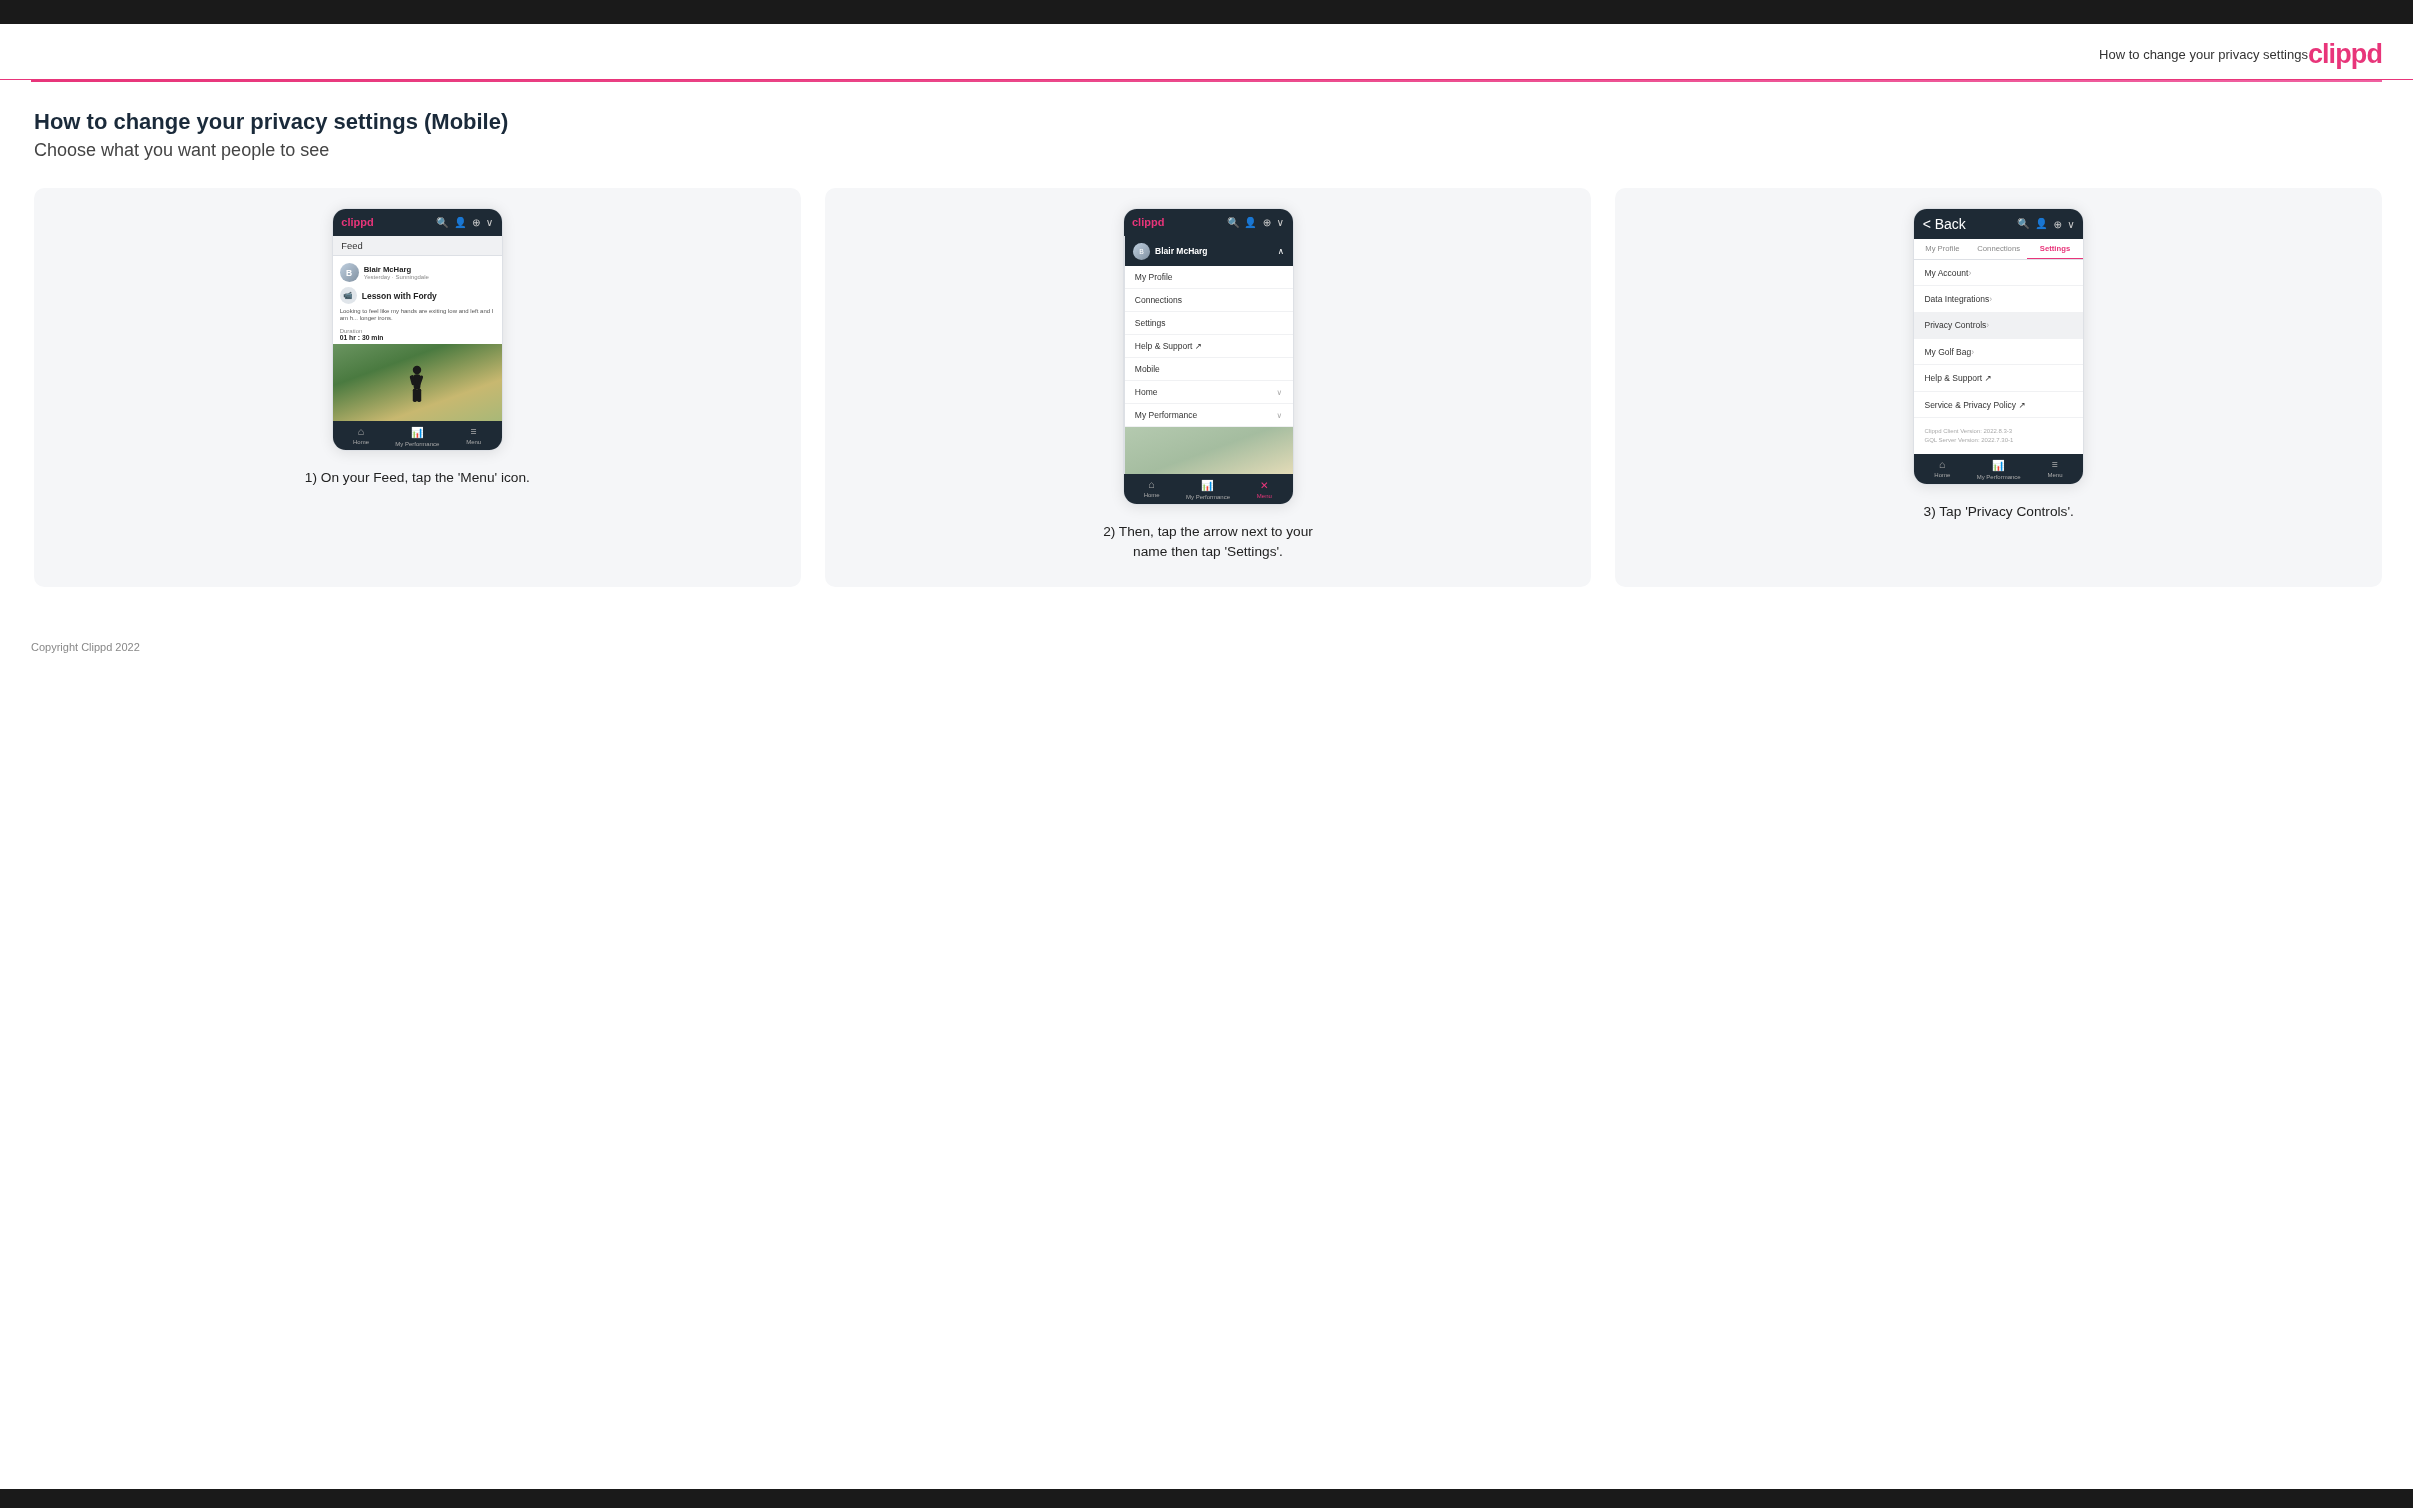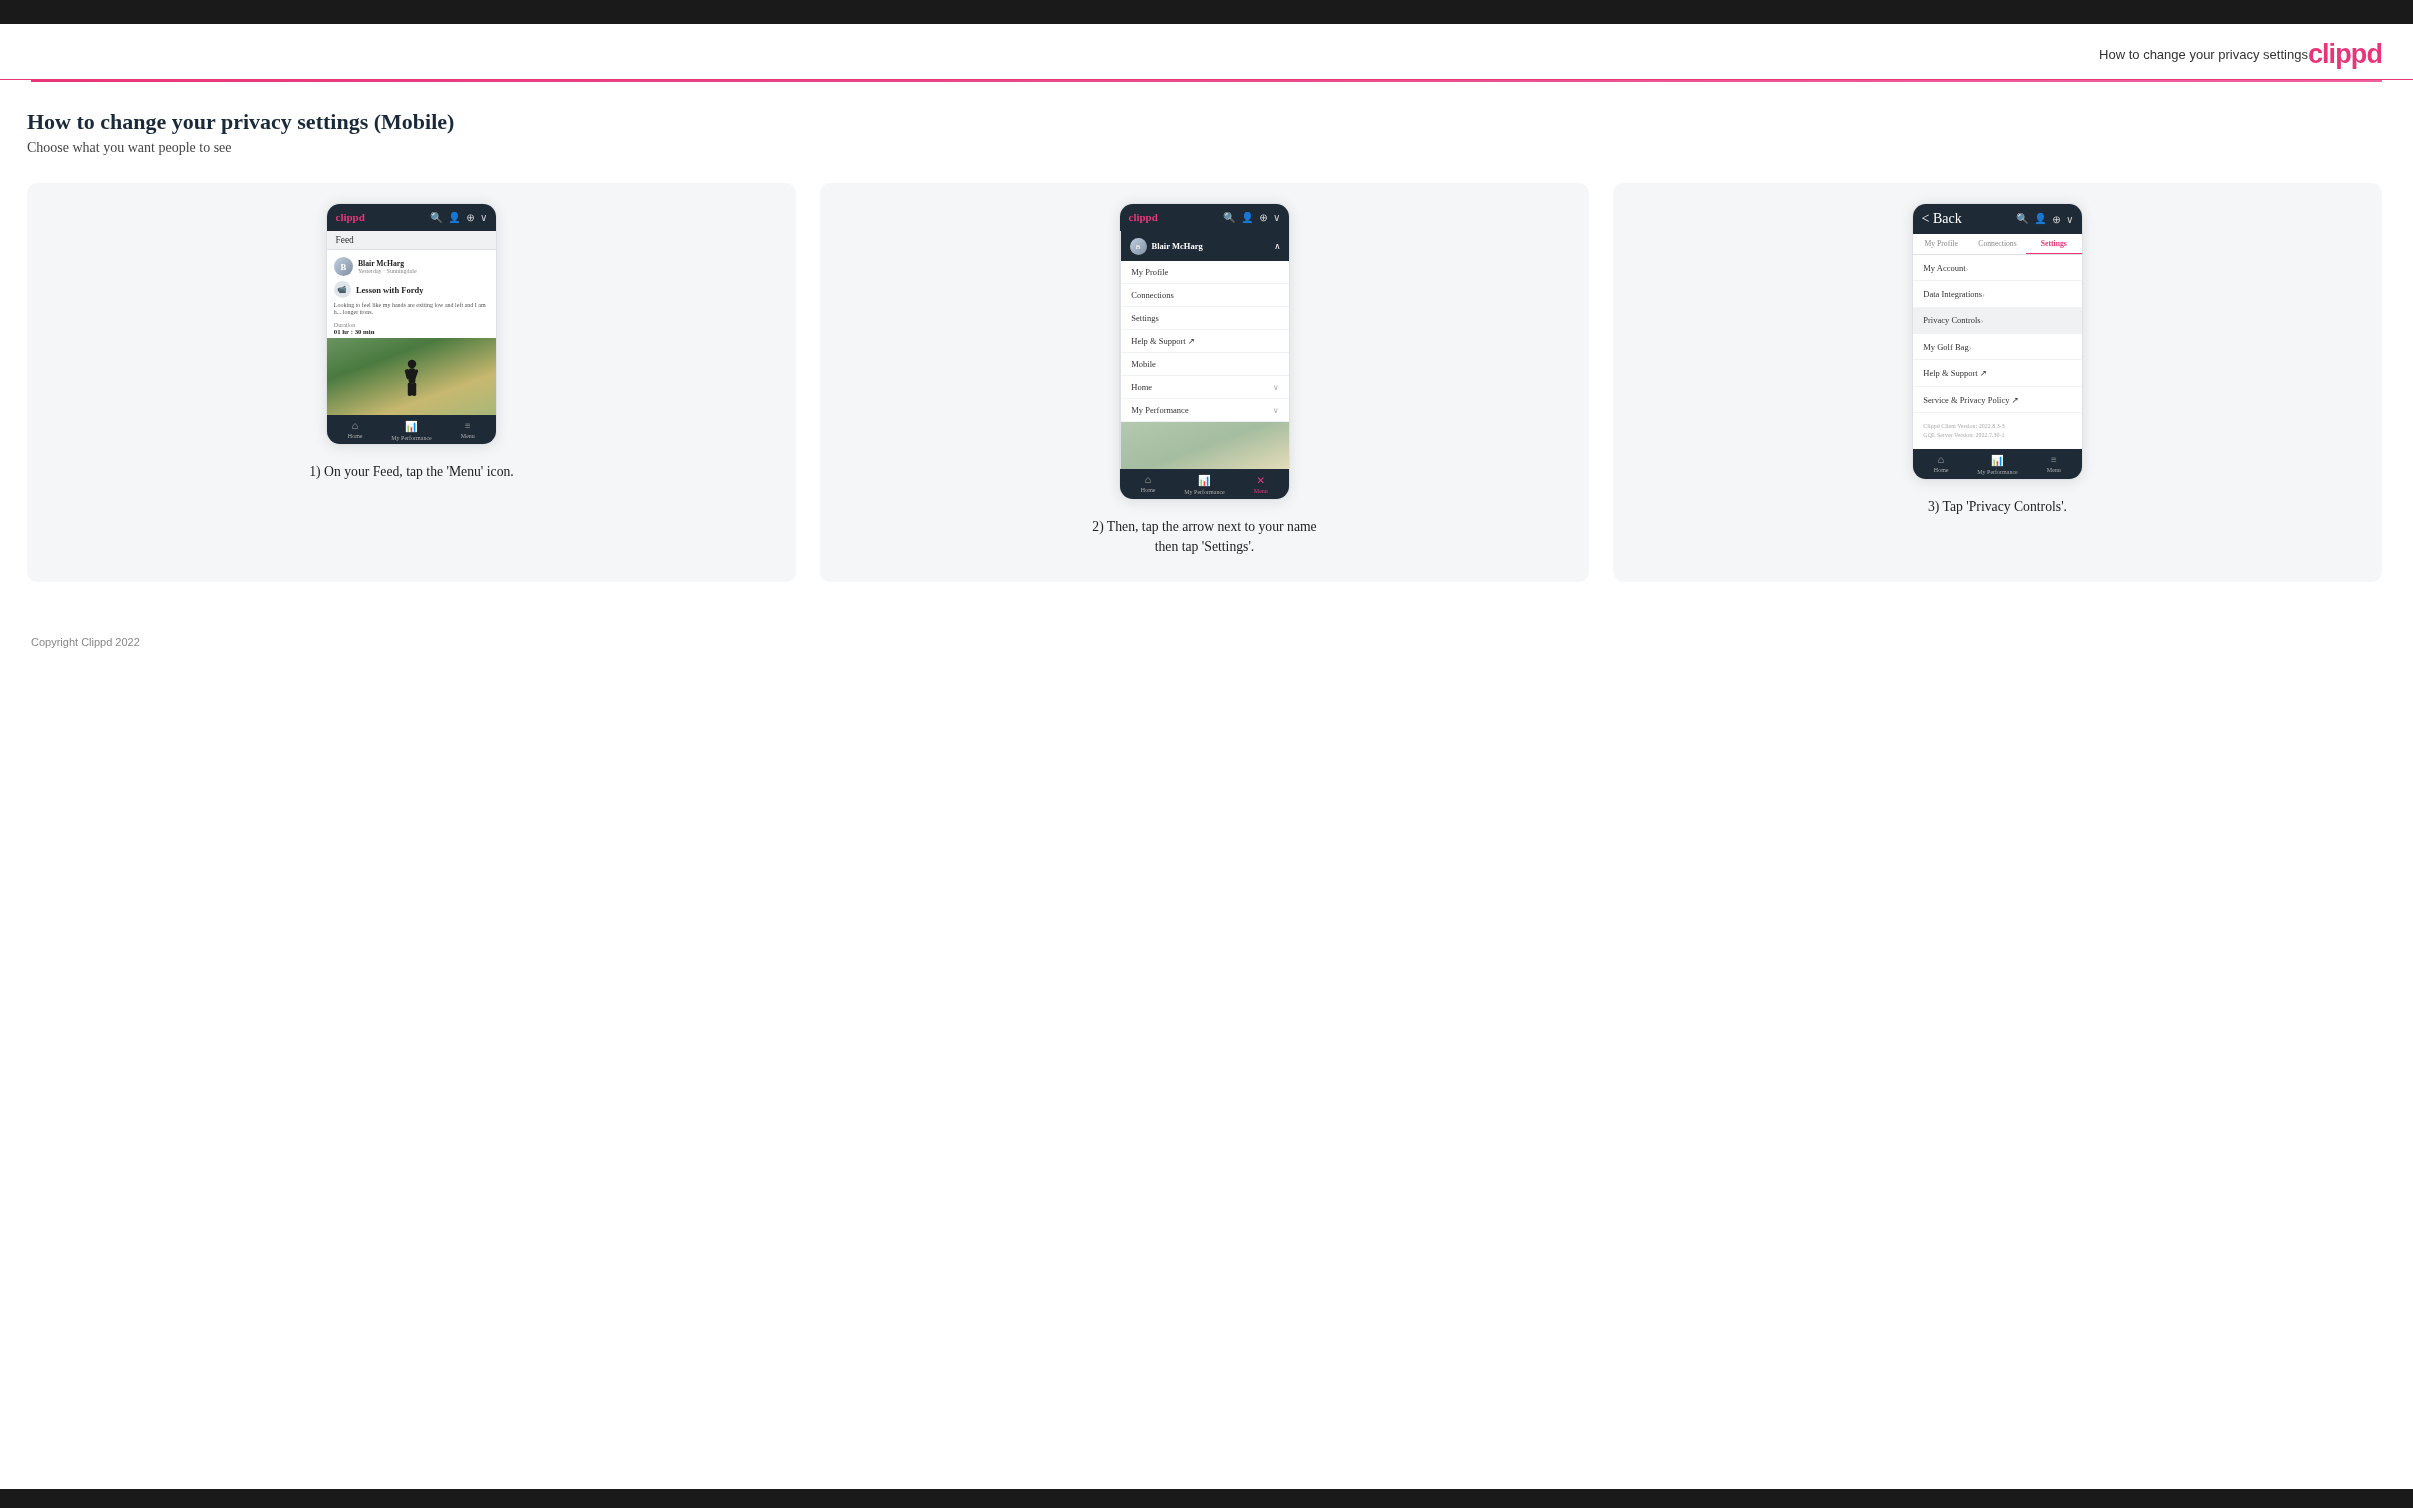--- a/index.html
+++ b/index.html
@@ -31,32 +31,31 @@
     }
     .logo {
       font-size: 27px;
       font-weight: 700;
       color: #e8357a;
       letter-spacing: -0.9px;
     }
 
     
     .main {
-      padding: 27px 31px 34px 27px;
-      font-family: Liberation Serif, serif;
+      padding: 27px 31px 34px 34px;
     }
 
     .page-heading {
       font-size: 22px;
       font-weight: 700;
       color: #1a2a3a;
       margin-bottom: 5.1px;
     }
     .page-subheading {
-      font-size: 14px;
+      font-size: 18px;
       color: #444;
       margin-bottom: 27px;
     }
 
     
     .steps-container {
       display: flex;
       gap: 24px;
       justify-content: space-between;
     }

